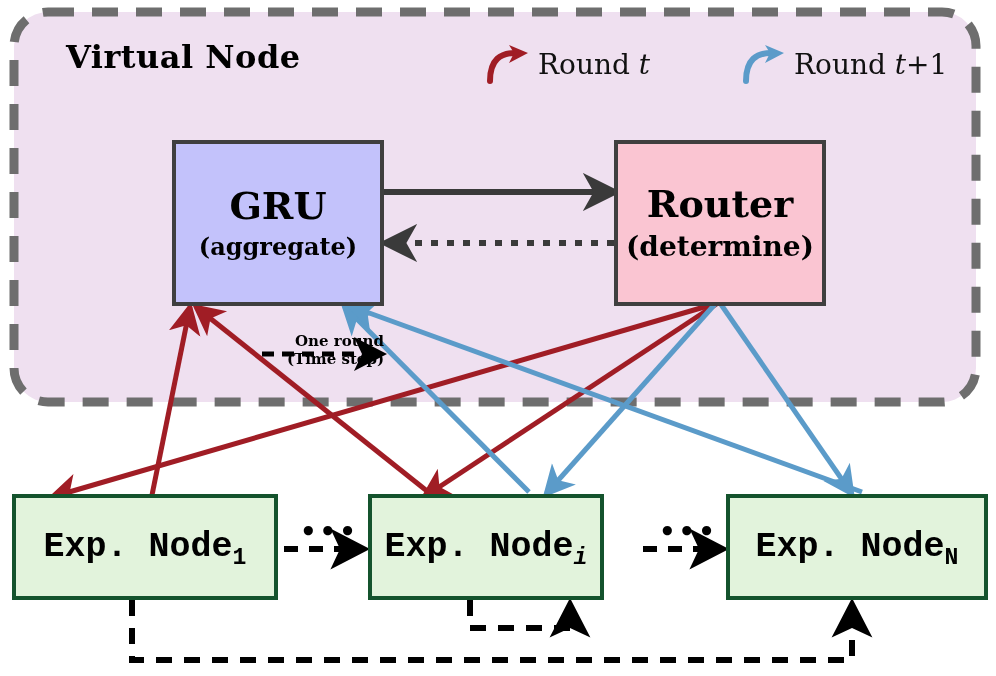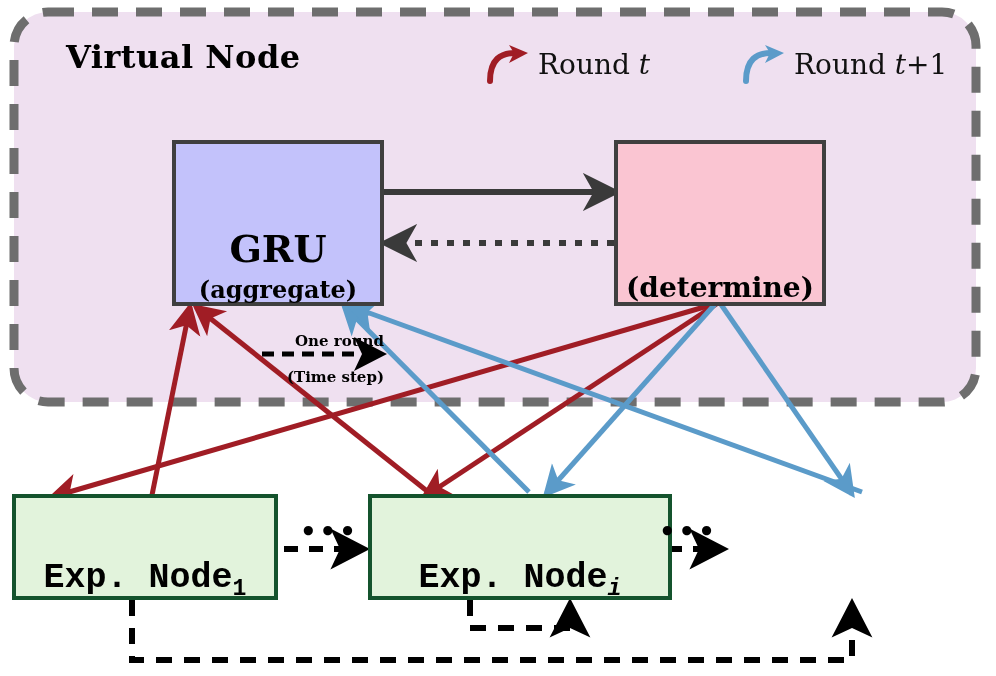--- a/index.html
+++ b/index.html
@@ -20,21 +20,21 @@
     left: 0; top: 0;
     width: 996px;
     height: 676px;
   }
   .box {
     position: absolute;
     box-sizing: border-box;
     display: flex;
     flex-direction: column;
     align-items: center;
-    justify-content: flex-end;
+    justify-content: center;
     text-align: center;
     z-index: 5;
   }
   .gru-box {
     background: #c3c2fb;
     border: 4px solid #3f3f3f;
   }
   .router-box {
     background: #fac5d2;
     border: 4px solid #3f3f3f;
@@ -182,33 +182,37 @@
     </svg>
     <span class="legend-text"><span>Round </span><span class="ital">t</span><span>+1</span></span>
   </div>
 
   <div class="box gru-box" style="left:172px; top:140px; width:212px; height:166px;">
     <div class="title-main" style="font-size:38px;">GRU</div>
     <div class="title-sub" style="font-size:24px; margin-top:10px;">(aggregate)</div>
   </div>
 
   <div class="box router-box" style="left:614px; top:140px; width:212px; height:166px;">
+    <div class="title-main" style="font-size:38px;">Router</div>
     <div class="title-sub" style="font-size:28px; margin-top:10px;">(determine)</div>
   </div>
 
   <div class="round-label" style="left:262px; top:334px; width:122px;">
     <div>One round</div>
-    <div style="margin-top:20px;">(Time step)</div>
+    <div style="margin-top:2px;">(Time step)</div>
   </div>
 
   <div class="box node-box" style="left:12px; top:494px; width:266px; height:106px;">
     <div class="title-main" style="font-size:35px;"><span>Exp. Node</span><span class="sub">1</span></div>
   </div>
 
-  <div class="box node-box" style="left:368px; top:494px; width:304px; height:106px;">
+  <div class="box node-box" style="left:368px; top:494px; width:236px; height:106px;">
     <div class="title-main" style="font-size:35px;"><span>Exp. Node</span><span class="sub sub-i">i</span></div>
   </div>
 
+  <div class="box node-box" style="left:726px; top:494px; width:262px; height:106px;">
+    <div class="title-main" style="font-size:35px;"><span>Exp. Node</span><span class="sub">N</span></div>
+  </div>
 
   <div class="dots" style="left:300px; top:518px;">•••</div>
   <div class="dots" style="left:659px; top:518px;">•••</div>
 
 </div>
 
 </body></html>

